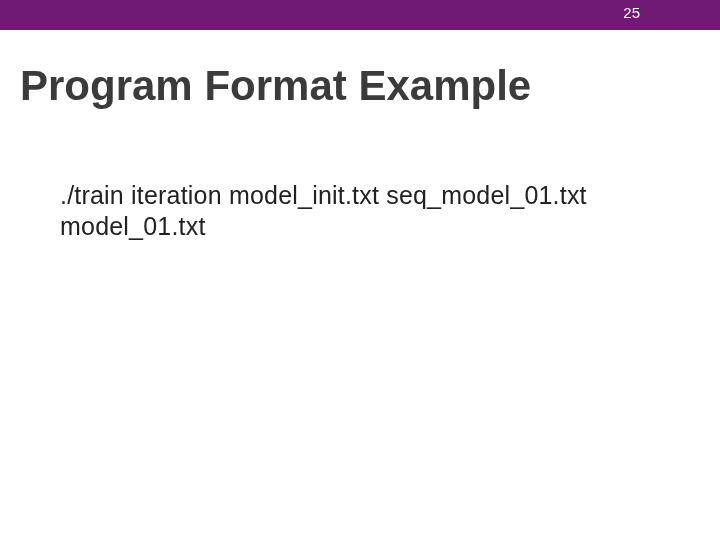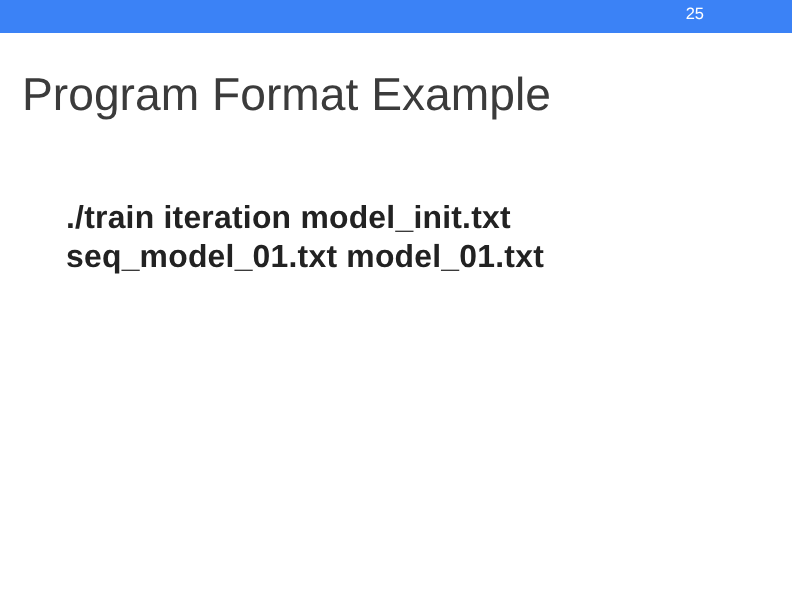--- a/index.html
+++ b/index.html
@@ -5,49 +5,49 @@
     * { margin: 0; padding: 0; box-sizing: border-box; }
     html, body { width: 720px; height: 540px; overflow: hidden; }
     body {
       background: #ffffff;
       font-family: "Segoe UI", Arial, sans-serif;
       position: relative;
     }
     .topbar {
       width: 100%;
       height: 30px;
-      background: #3b82f6;
+      background: #701a75;
       position: relative;
     }
     .page-number {
       position: absolute;
       right: 80px;
       top: 4px;
       color: #ffffff;
       font-size: 15px;
       font-family: Arial, sans-serif;
     }
     .slide-title {
       font-family: Arial, "Helvetica Neue", sans-serif;
       font-size: 42px;
-      font-weight: 400;
+      font-weight: 700;
       color: #3b3b3b;
       margin-left: 20px;
       margin-top: 32px;
     }
     .content {
       margin-left: 60px;
       margin-right: 60px;
       margin-top: 70px;
       color: #2a2a2a;
     }
     .cmd-line {
       font-family: "Trebuchet MS", "Lucida Sans", Arial, sans-serif;
-      font-size: 29px;
-      font-weight: 700;
+      font-size: 25px;
+      font-weight: 400;
       line-height: 1.25;
       letter-spacing: 0.2px;
       margin-bottom: 28px;
       color: #222;
     }
   </style>
 </head>
 <body>
 
 <div class="topbar">

